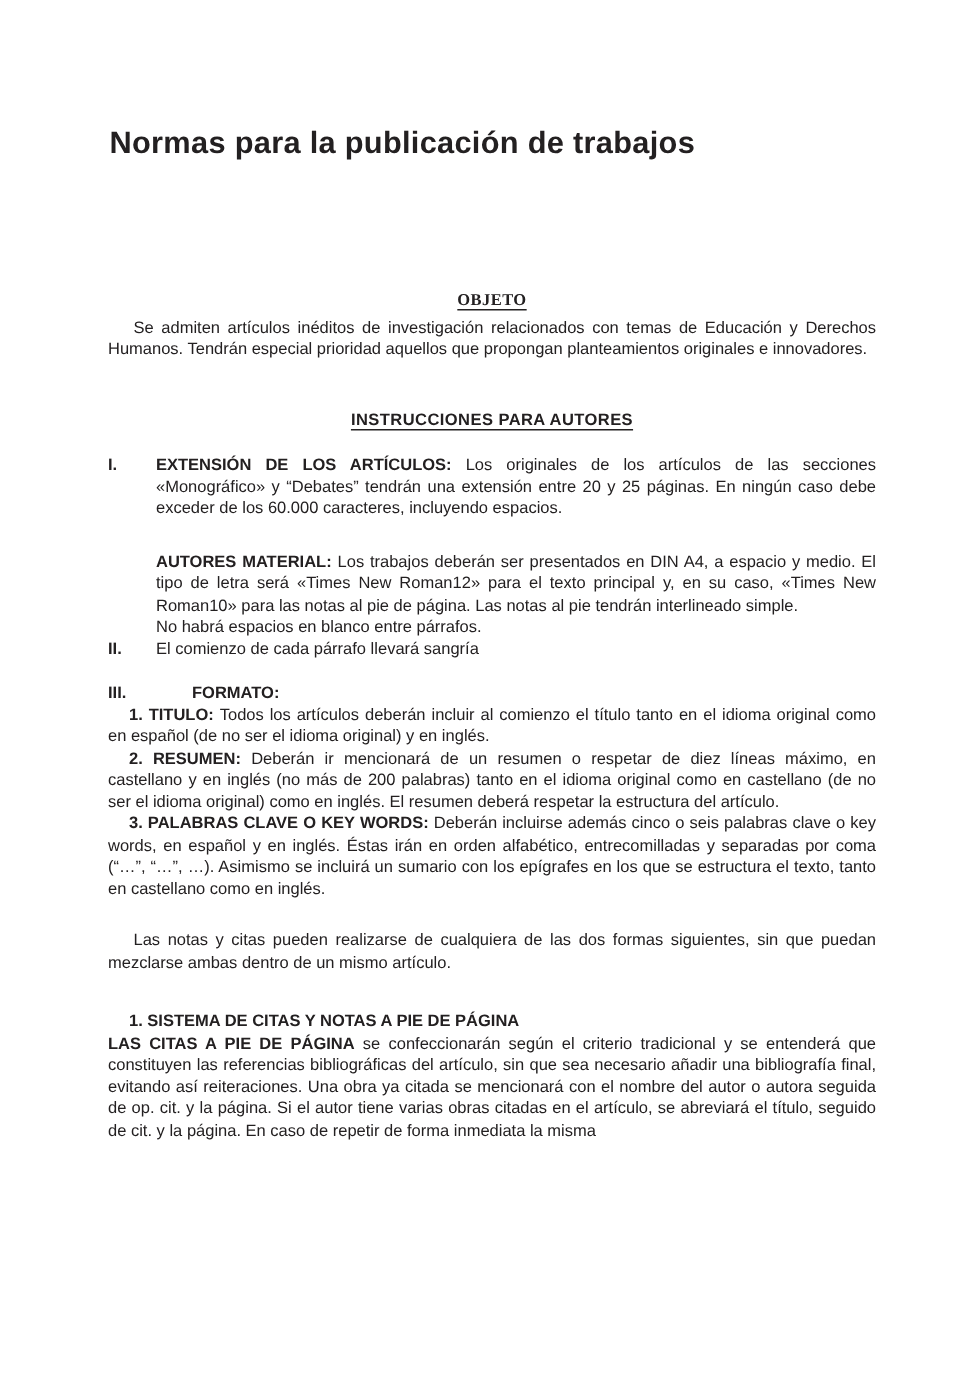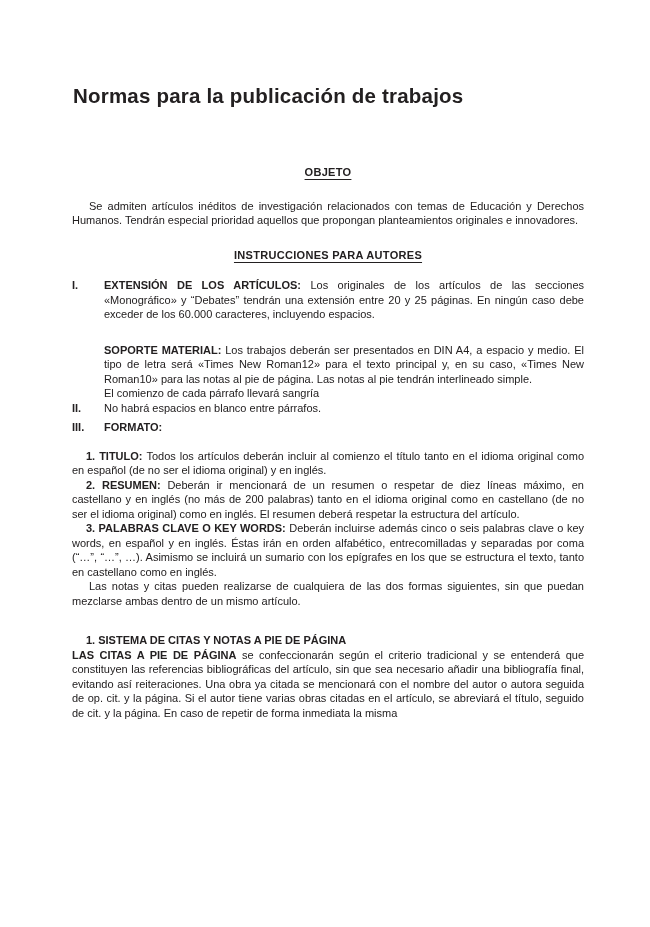--- a/index.html
+++ b/index.html
@@ -25,43 +25,43 @@
     font-size: 20.5px;
     line-height: 24px;
     font-weight: 700;
     letter-spacing: 0.2px;
   }
   .section-heading {
     text-align: center;
     font-weight: 700;
     letter-spacing: 0.3px;
   }
-  .sh-objeto { margin-top: 57px; }
-  .sh-instrucciones { margin-top: 20px; }
+  .sh-objeto { margin-top: 85px; font-family: Liberation Serif, serif; }
+  .sh-instrucciones { margin-top: 32px; }
   .underlined {
     text-decoration: underline;
     text-decoration-thickness: 1.3px;
     text-underline-offset: 3px;
   }
   p { margin: 0; text-align: justify; }
   .indent { text-indent: 17px; }
-  .p-objeto { margin-top: 19px; }
+  .p-objeto { margin-top: 4px; }
 
   .roman-item { display: flex; }
   .ri-1 { margin-top: 16px; }
   .ri-2 { margin-top: 21px; align-items: flex-end; }
-  .ri-3 { margin-top: 5px; }
+  .ri-3 { margin-top: 15px; gap: 24px; }
   .ri-4 { margin-top: 43px; }
   .numeral { width: 32px; flex: none; font-weight: 700; }
   .item-body { flex: 1; }
 
-  .formato-subs { margin-top: 14px; }
+  .formato-subs { }
   .formato-subs p { text-indent: 14px; }
 
-  .p-citas-intro { margin-top: 0; }
+  .p-citas-intro { margin-top: 20px; }
   .p-citas-h { margin-top: 25px; text-indent: 14px; }
   .p-citas-body { text-indent: 0; }
 
   .b { font-weight: 700; }
   .i { }
 
   .footer {
     position: absolute;
     top: 858px;
     right: 29px;
@@ -104,23 +104,23 @@
     <div class="roman-item ri-1">
       <span class="numeral">I.</span>
       <div class="item-body">
         <p><span class="b">EXTENSIÓN DE LOS ARTÍCULOS: </span><span>Los originales de los artículos de las secciones «Monográfico» y “Debates” tendrán una extensión entre 20 y 25 páginas. En ningún caso debe exceder de los 60.000 caracteres, incluyendo espacios.</span></p>
       </div>
     </div>
 
     <div class="roman-item ri-2">
       <span class="numeral">II.</span>
       <div class="item-body">
-        <p><span class="b">SOPORTE MATERIAL: </span><span>Los trabajos deberán ser presentados en DIN A4, a espacio y medio. El tipo de letra será </span><span class="i">«Times New Roman12»</span><span> para el texto principal y, en su caso, </span><span class="i">«Times New Roman10»</span><span> para las notas al pie de página. Las notas al pie tendrán interlineado simple.</span></p>
+        <p><span class="b">AUTORES MATERIAL: </span><span>Los trabajos deberán ser presentados en DIN A4, a espacio y medio. El tipo de letra será </span><span class="i">«Times New Roman12»</span><span> para el texto principal y, en su caso, </span><span class="i">«Times New Roman10»</span><span> para las notas al pie de página. Las notas al pie tendrán interlineado simple.</span></p>
+        <p><span>No habrá espacios en blanco entre párrafos.</span></p>
         <p><span>El comienzo de cada párrafo llevará sangría</span></p>
-        <p><span>No habrá espacios en blanco entre párrafos.</span></p>
       </div>
     </div>
 
     <div class="roman-item ri-3">
       <span class="numeral">III.</span>
       <div class="item-body">
         <p><span class="b">FORMATO:</span></p>
       </div>
     </div>
 

